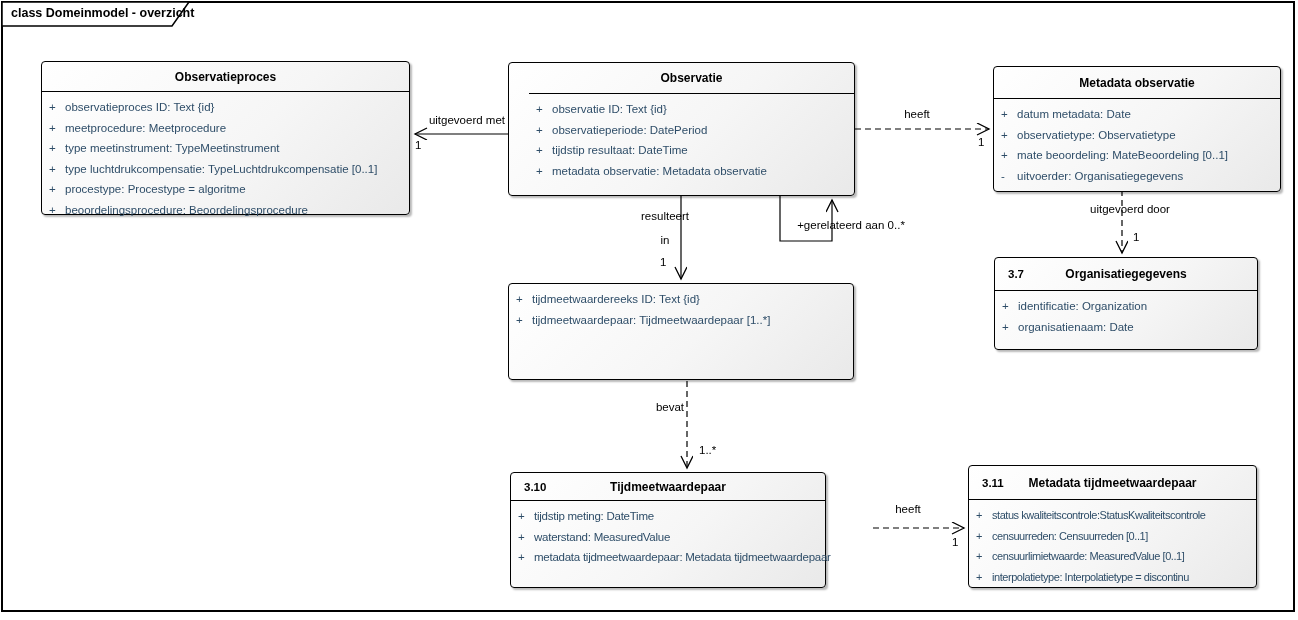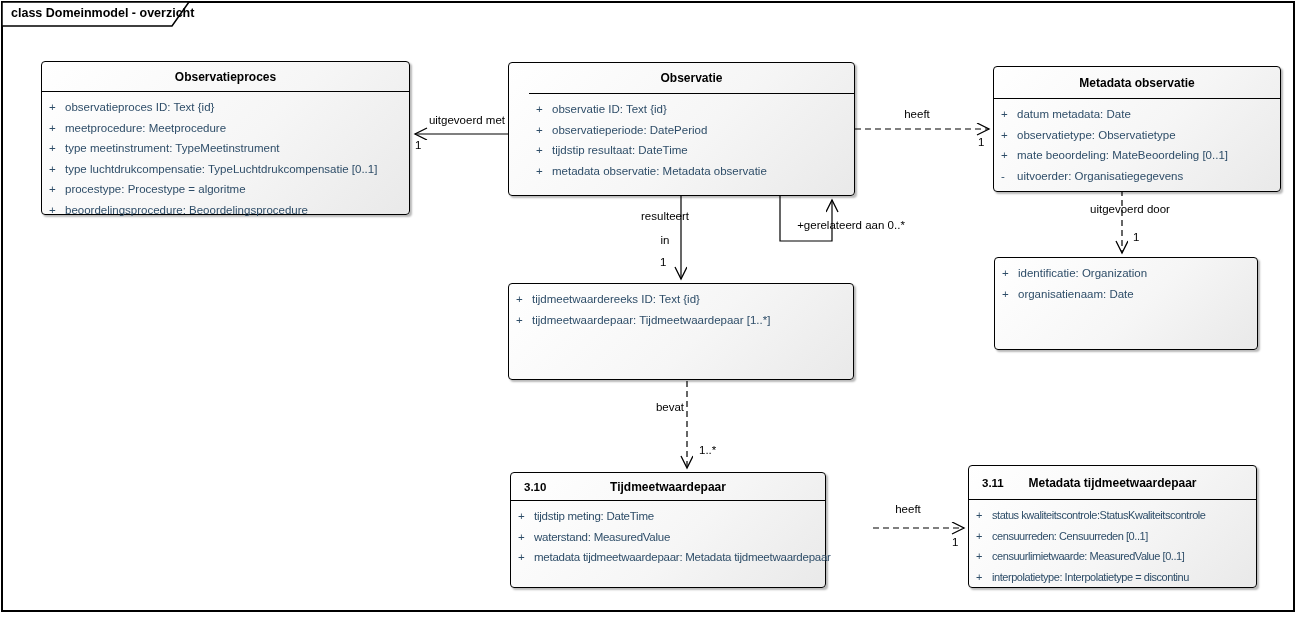--- a/index.html
+++ b/index.html
@@ -149,20 +149,24 @@
         <span class="atext">mate beoordeling: MateBeoordeling [0..1]</span>
       </div>
     <div class="uml-attr">
         <span class="vis">-</span>
         <span class="atext">uitvoerder: Organisatiegegevens</span>
       </div>
   </div>
 </div>
 
 <div class="uml-class" style="left:994px;top:257px;width:264px;height:93px;--hh:32px;">
+  <div class="uml-header">
+    <span class="uml-number">3.7</span>
+    <span class="uml-title">Organisatiegegevens</span>
+  </div>
   <div class="uml-attrs">
     <div class="uml-attr">
         <span class="vis">+</span>
         <span class="atext">identificatie: Organization</span>
       </div>
     <div class="uml-attr">
         <span class="vis">+</span>
         <span class="atext">organisatienaam: Date</span>
       </div>
   </div>

